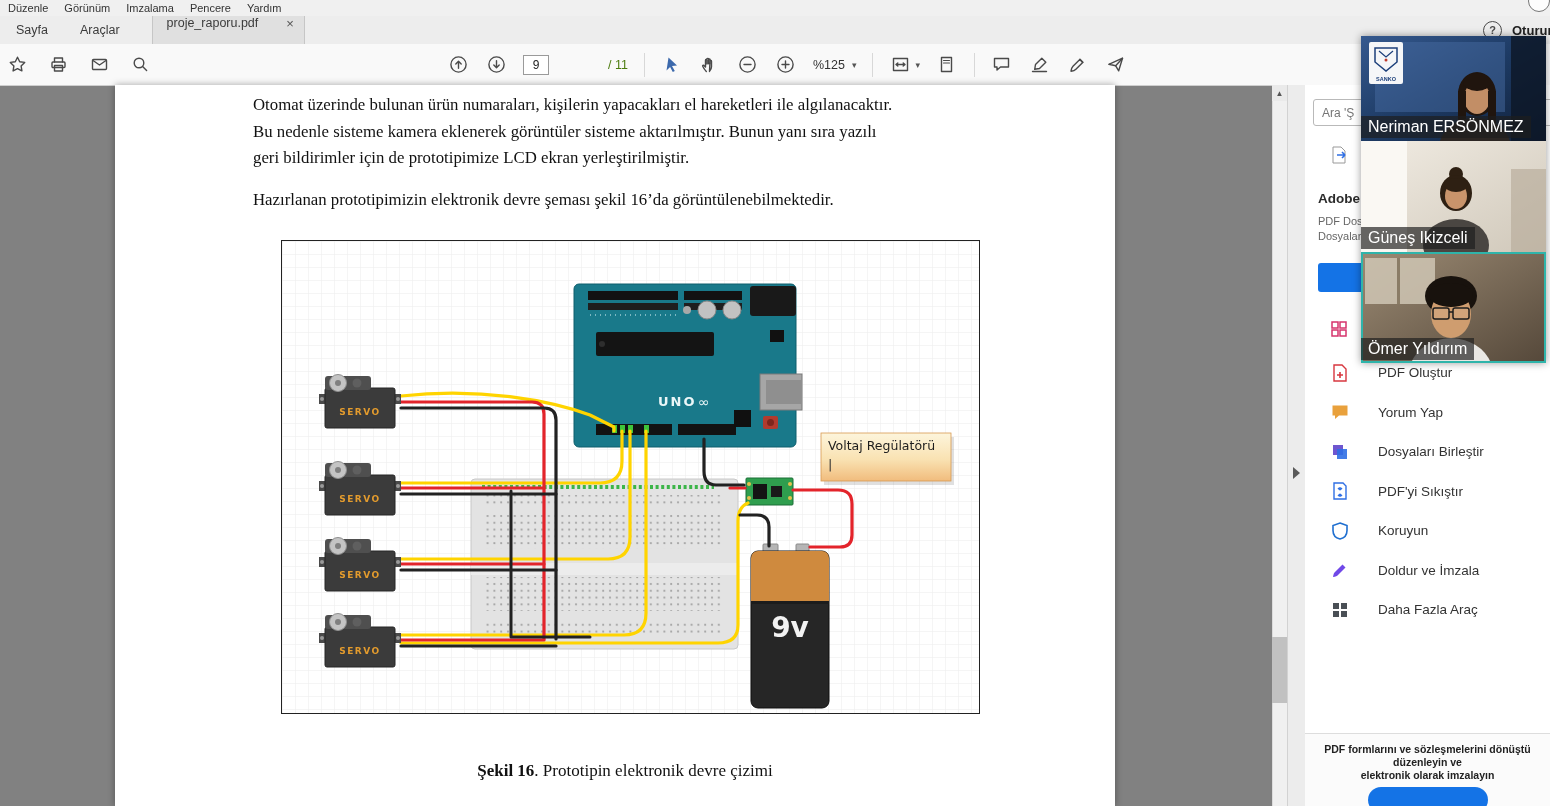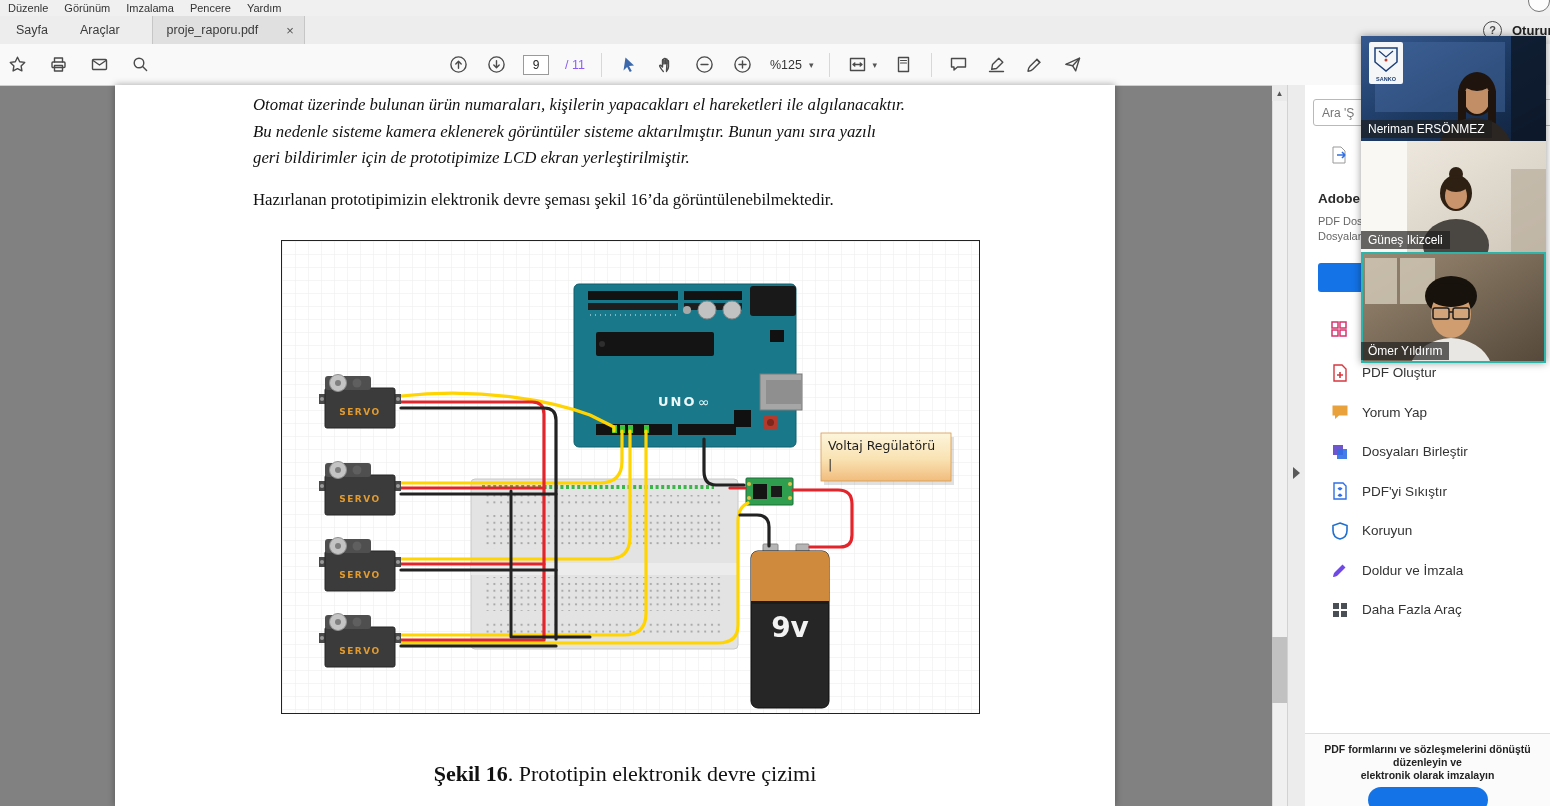--- a/index.html
+++ b/index.html
@@ -7,78 +7,78 @@
   .app{position:relative;width:1550px;height:806px;background:#818181;overflow:hidden;}
 
   
   .menubar{position:absolute;left:0;top:0;width:100%;height:16px;background:#f0f0f0;display:flex;align-items:center;font-size:11px;color:#333;}
   .menu-item{padding:0 8px;cursor:default;white-space:nowrap;}
   .win-circle{position:absolute;left:1528px;top:-10px;width:20px;height:20px;border:1px solid #777;border-radius:50%;background:#fdfdfd;}
 
   
   .tabbar{position:absolute;left:0;top:16px;width:100%;height:28px;background:#ededed;border-bottom:1px solid #c9c9c9;display:flex;align-items:center;font-size:12.5px;color:#3b3b3b;overflow:hidden;}
   .tab-label{padding:0 16px;height:100%;display:flex;align-items:center;cursor:default;}
-  .doc-tab{height:100%;display:flex;align-items:center;gap:28px;padding:0 10px 0 14px;background:#e0e0e0;border-left:1px solid #c6c6c6;border-right:1px solid #c6c6c6;margin-left:16px;}
+  .doc-tab{height:100%;display:flex;align-items:flex-start;gap:28px;padding:0 10px 0 14px;background:#e0e0e0;border-left:1px solid #c6c6c6;border-right:1px solid #c6c6c6;margin-left:16px;}
   .tab-close{font-size:13px;color:#555;}
   .tabbar-right{position:absolute;left:1483px;top:0;height:28px;display:flex;align-items:center;gap:10px;}
   .help{width:17px;height:17px;border:1.5px solid #4a4a4a;border-radius:50%;display:flex;align-items:center;justify-content:center;font-size:11px;font-weight:bold;color:#4a4a4a;flex:0 0 auto;}
   .signin{font-size:13px;color:#222;font-weight:bold;white-space:nowrap;}
 
   
   .toolbar{position:absolute;left:0;top:44px;width:100%;height:41px;background:#f9f9f9;border-bottom:1px solid #cfcfcf;}
   .tb-left{position:absolute;left:6px;top:0;height:41px;display:flex;align-items:center;gap:19px;}
   .tb-center{position:absolute;left:447px;top:0;height:41px;display:flex;align-items:center;gap:16px;}
   .tb-btn{display:flex;align-items:center;justify-content:center;width:22px;height:30px;}
   .tb-btn svg{stroke:#4a4a4a;fill:none;stroke-width:1.4;stroke-linecap:round;stroke-linejoin:round;}
   .tb-divider{width:1px;height:24px;background:#d8d8d8;}
   .page-input{width:24px;height:18px;border:1px solid #9a9a9a;text-align:center;font-size:12px;color:#222;background:#fff;padding:0;font-family:"Liberation Sans",sans-serif;}
-  .page-total{font-size:12.5px;color:#8b5cf6;white-space:nowrap;}
+  .page-total{font-size:12.5px;color:#4d7c0f;white-space:nowrap;margin-left:43px;}
   .zoom{display:flex;align-items:center;gap:7px;font-size:12.5px;color:#333;cursor:default;}
   .caret{font-size:9px;color:#555;}
 
   
   .page{position:absolute;left:115px;top:85px;width:1000px;height:721px;background:#fff;box-shadow:0 0 7px rgba(0,0,0,.35);font-family:"Liberation Serif",serif;color:#111;overflow:hidden;}
-  .para1{position:absolute;left:138px;top:7px;width:744px;font-size:16.8px;line-height:26.5px;font-style:italic;}
+  .para1{position:absolute;left:138px;top:7px;width:744px;font-size:16.8px;line-height:26.5px;}
   .pline{white-space:nowrap;}
   .para2{position:absolute;left:138px;top:105px;width:744px;font-size:16.8px;white-space:nowrap;}
   .figure{position:absolute;left:166px;top:155px;width:697px;height:472px;border:1px solid #222;background:#0f766e;}
-  .caption{position:absolute;left:138px;top:676px;width:744px;text-align:center;font-size:22px;}
+  .caption{position:absolute;left:138px;top:676px;width:744px;text-align:center;font-size:17px;}
 
   
   .scroll-track{position:absolute;left:1272px;top:85px;width:15px;height:721px;background:#f0f0f0;border-left:1px solid #dcdcdc;}
   .scroll-up{position:absolute;left:1272px;top:85px;width:15px;height:16px;background:#eaeaea;color:#555;font-size:8px;display:flex;align-items:center;justify-content:center;}
   .scroll-thumb{position:absolute;left:1272px;top:637px;width:15px;height:66px;background:#c1c1c1;}
   .panel-edge{position:absolute;left:1287px;top:85px;width:18px;height:721px;background:#ececec;border-left:1px solid #d2d2d2;border-right:1px solid #d2d2d2;}
   .collapse-btn{position:absolute;left:1293px;top:467px;width:0;height:0;border-top:6px solid transparent;border-bottom:6px solid transparent;border-left:7px solid #5a5a5a;}
 
   
   .sidebar{position:absolute;left:1305px;top:85px;width:245px;height:721px;background:#fff;}
   .searchbox{position:absolute;left:8px;top:14px;width:230px;height:25px;border:1px solid #b9b9b9;border-radius:3px;background:#fff;font-size:12px;color:#444;padding:0 8px;font-family:"Liberation Sans",sans-serif;}
   .srow{position:absolute;display:flex;align-items:center;gap:11px;font-size:13.5px;color:#333;}
   .rowA{left:24px;top:60px;}
   .rowB{left:24px;top:234px;}
   .adobe-header{position:absolute;left:13px;top:106px;font-size:13.5px;font-weight:bold;color:#2b2b2b;}
   .adobe-line1{position:absolute;left:13px;top:130px;font-size:11px;color:#666;}
   .adobe-line2{position:absolute;left:13px;top:145px;font-size:11px;color:#666;}
   .blue-btn{position:absolute;left:13px;top:178px;width:215px;height:29px;background:#1473e6;border:none;border-radius:3px;}
   .tools-list{position:absolute;left:0;top:268px;width:245px;}
-  .trow{height:39.5px;display:flex;align-items:center;padding-left:25px;gap:12px;font-size:13.5px;color:#333;cursor:default;}
+  .trow{height:39.5px;display:flex;align-items:center;padding-left:25px;gap:28px;font-size:13.5px;color:#333;cursor:default;}
   .ticon{width:20px;height:20px;flex:0 0 auto;}
   .promo{position:absolute;left:0;top:648px;width:245px;height:73px;border-top:1px solid #ddd;background:#fbfbfb;text-align:center;font-size:10.5px;font-weight:bold;color:#222;padding-top:8px;box-sizing:border-box;}
   .promo div{margin:1px 0;}
   .promo-btn{display:block;margin:6px auto 0;width:120px;height:26px;background:#1473e6;border:none;border-radius:13px;}
 
   
   .video-overlay{position:absolute;left:1361px;top:36px;width:185px;height:327px;box-shadow:0 0 8px rgba(0,0,0,.4);}
   .vtile{position:relative;width:185px;overflow:hidden;background:#222;}
   .vt1{height:105px;}
   .vt2{height:111px;}
   .vt3{height:111px;outline:2px solid #2fb4aa;outline-offset:-2px;}
   .vtile svg{display:block;width:100%;height:100%;}
-  .vname{position:absolute;left:0;bottom:3px;background:rgba(30,30,30,.68);color:#fff;font-size:12px;padding:2px 7px;white-space:nowrap;}
+  .vname{position:absolute;left:0;bottom:3px;background:rgba(30,30,30,.68);color:#fff;font-size:16px;padding:2px 7px;white-space:nowrap;}
 </style>
 </head>
 <body>
 
 <div class="app">
 
   <div class="menubar">
     <span class="menu-item">Düzenle</span>
     <span class="menu-item">Görünüm</span>
     <span class="menu-item">Imzalama</span>

